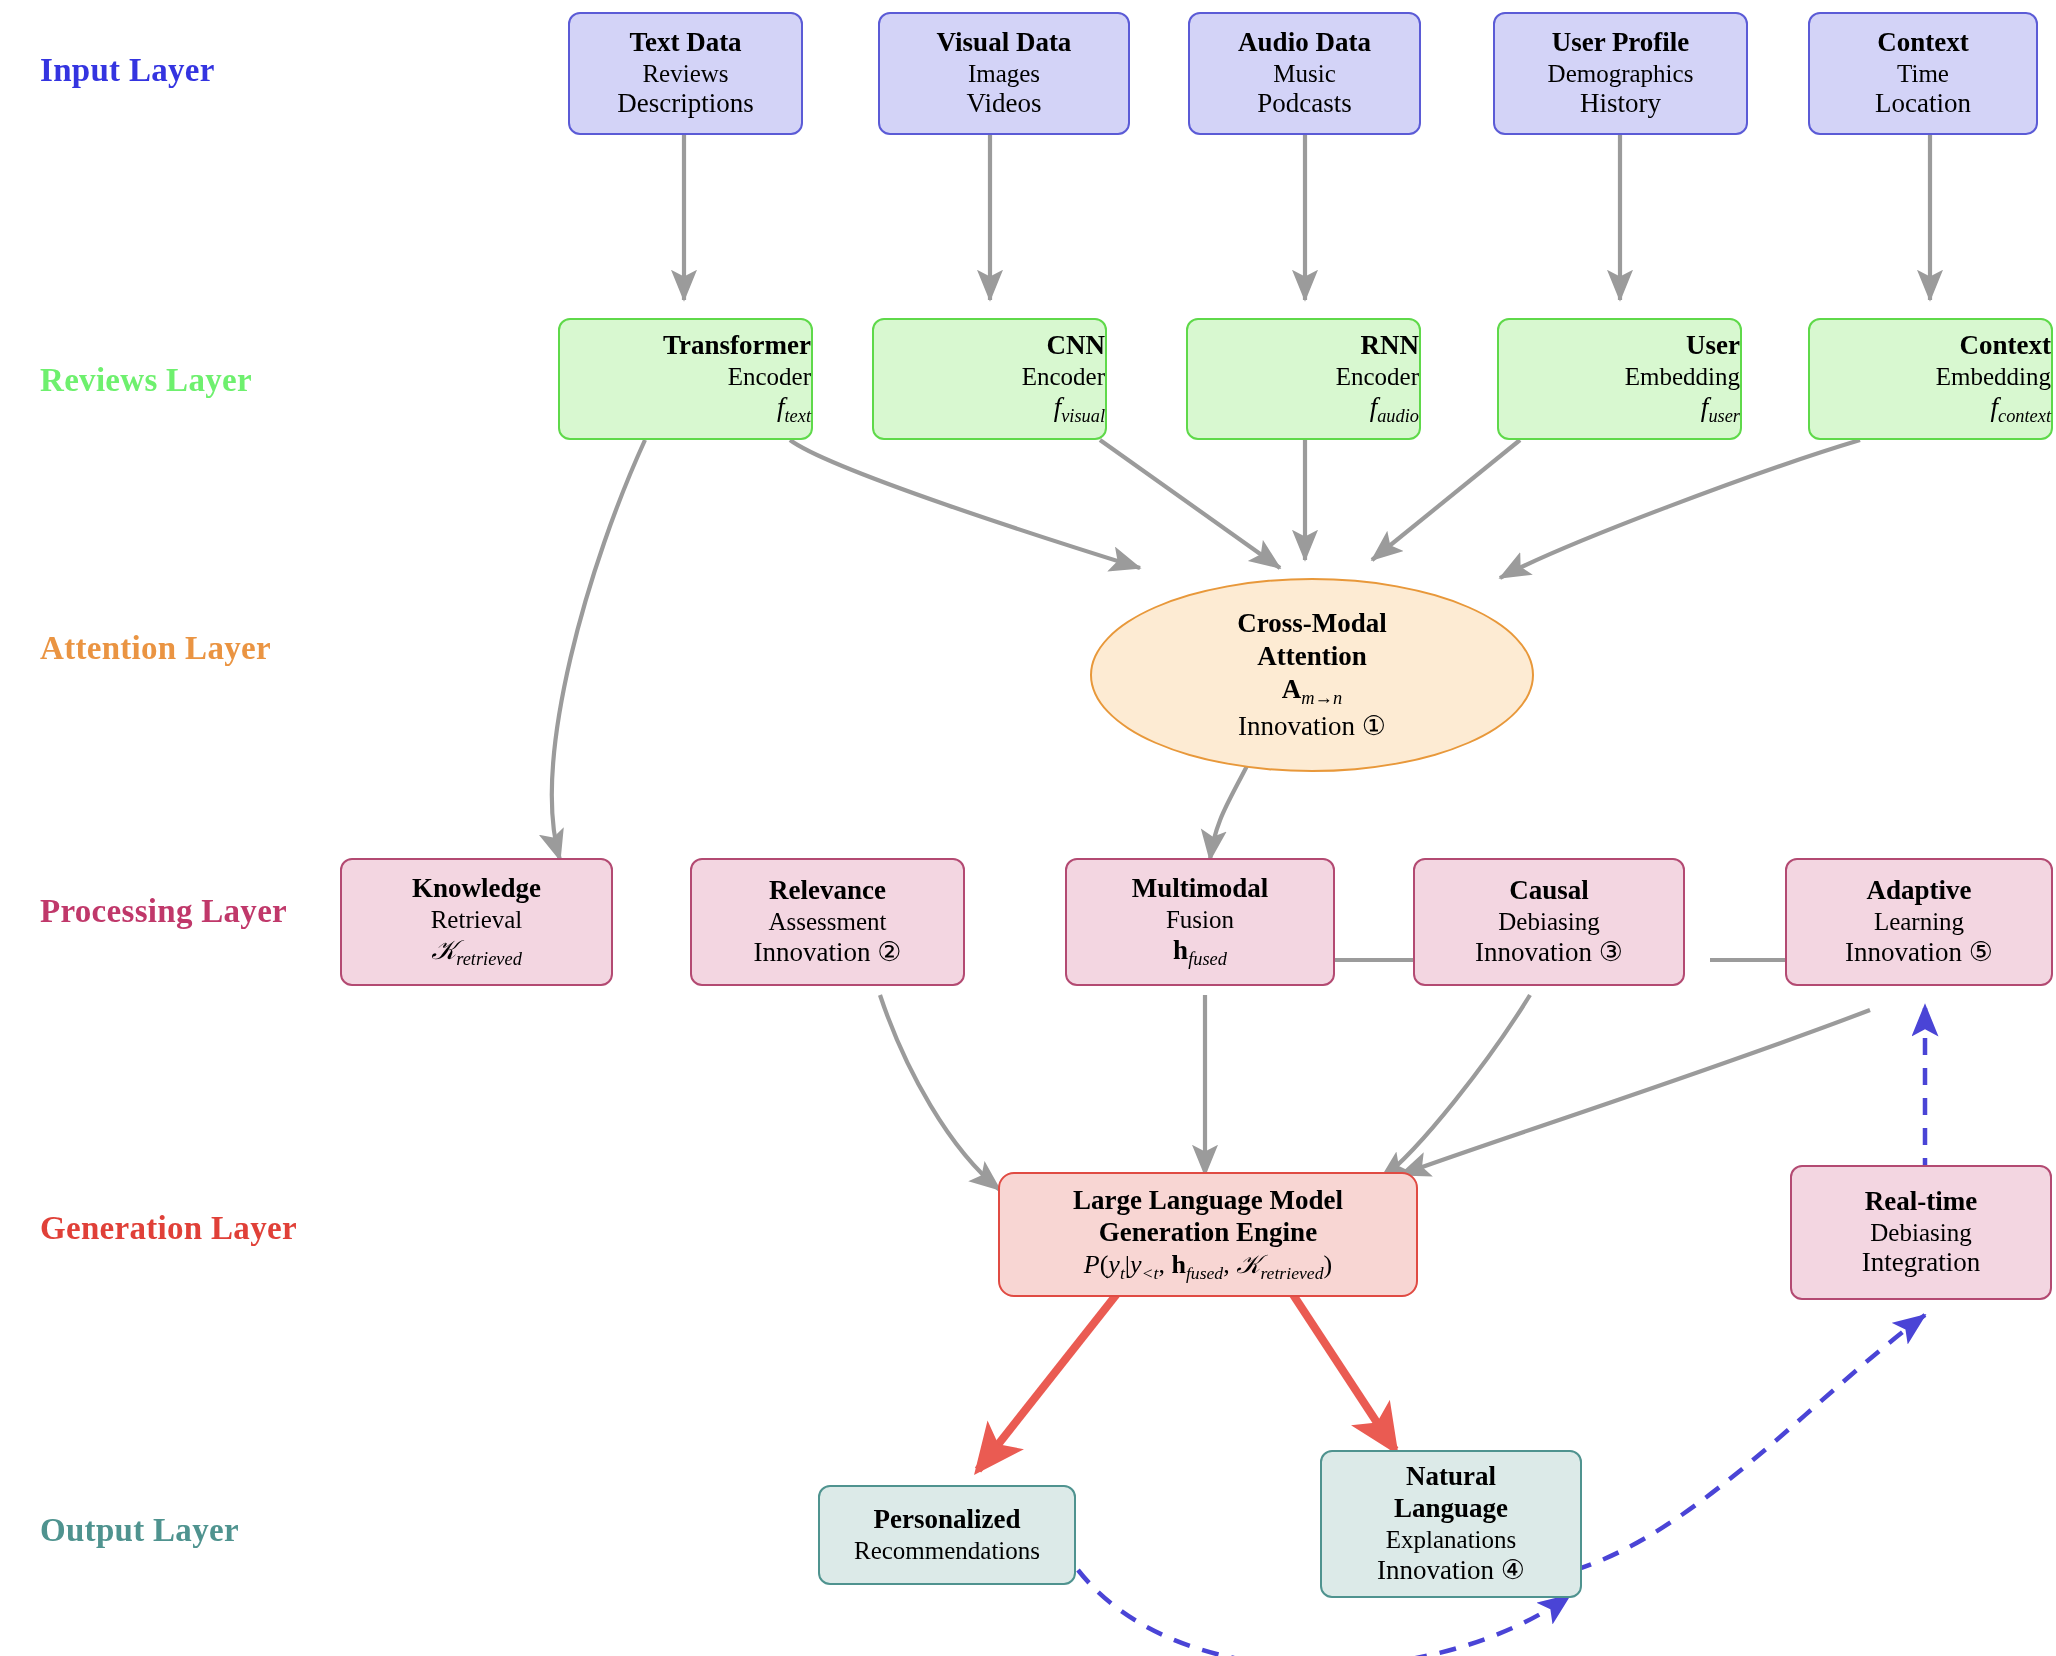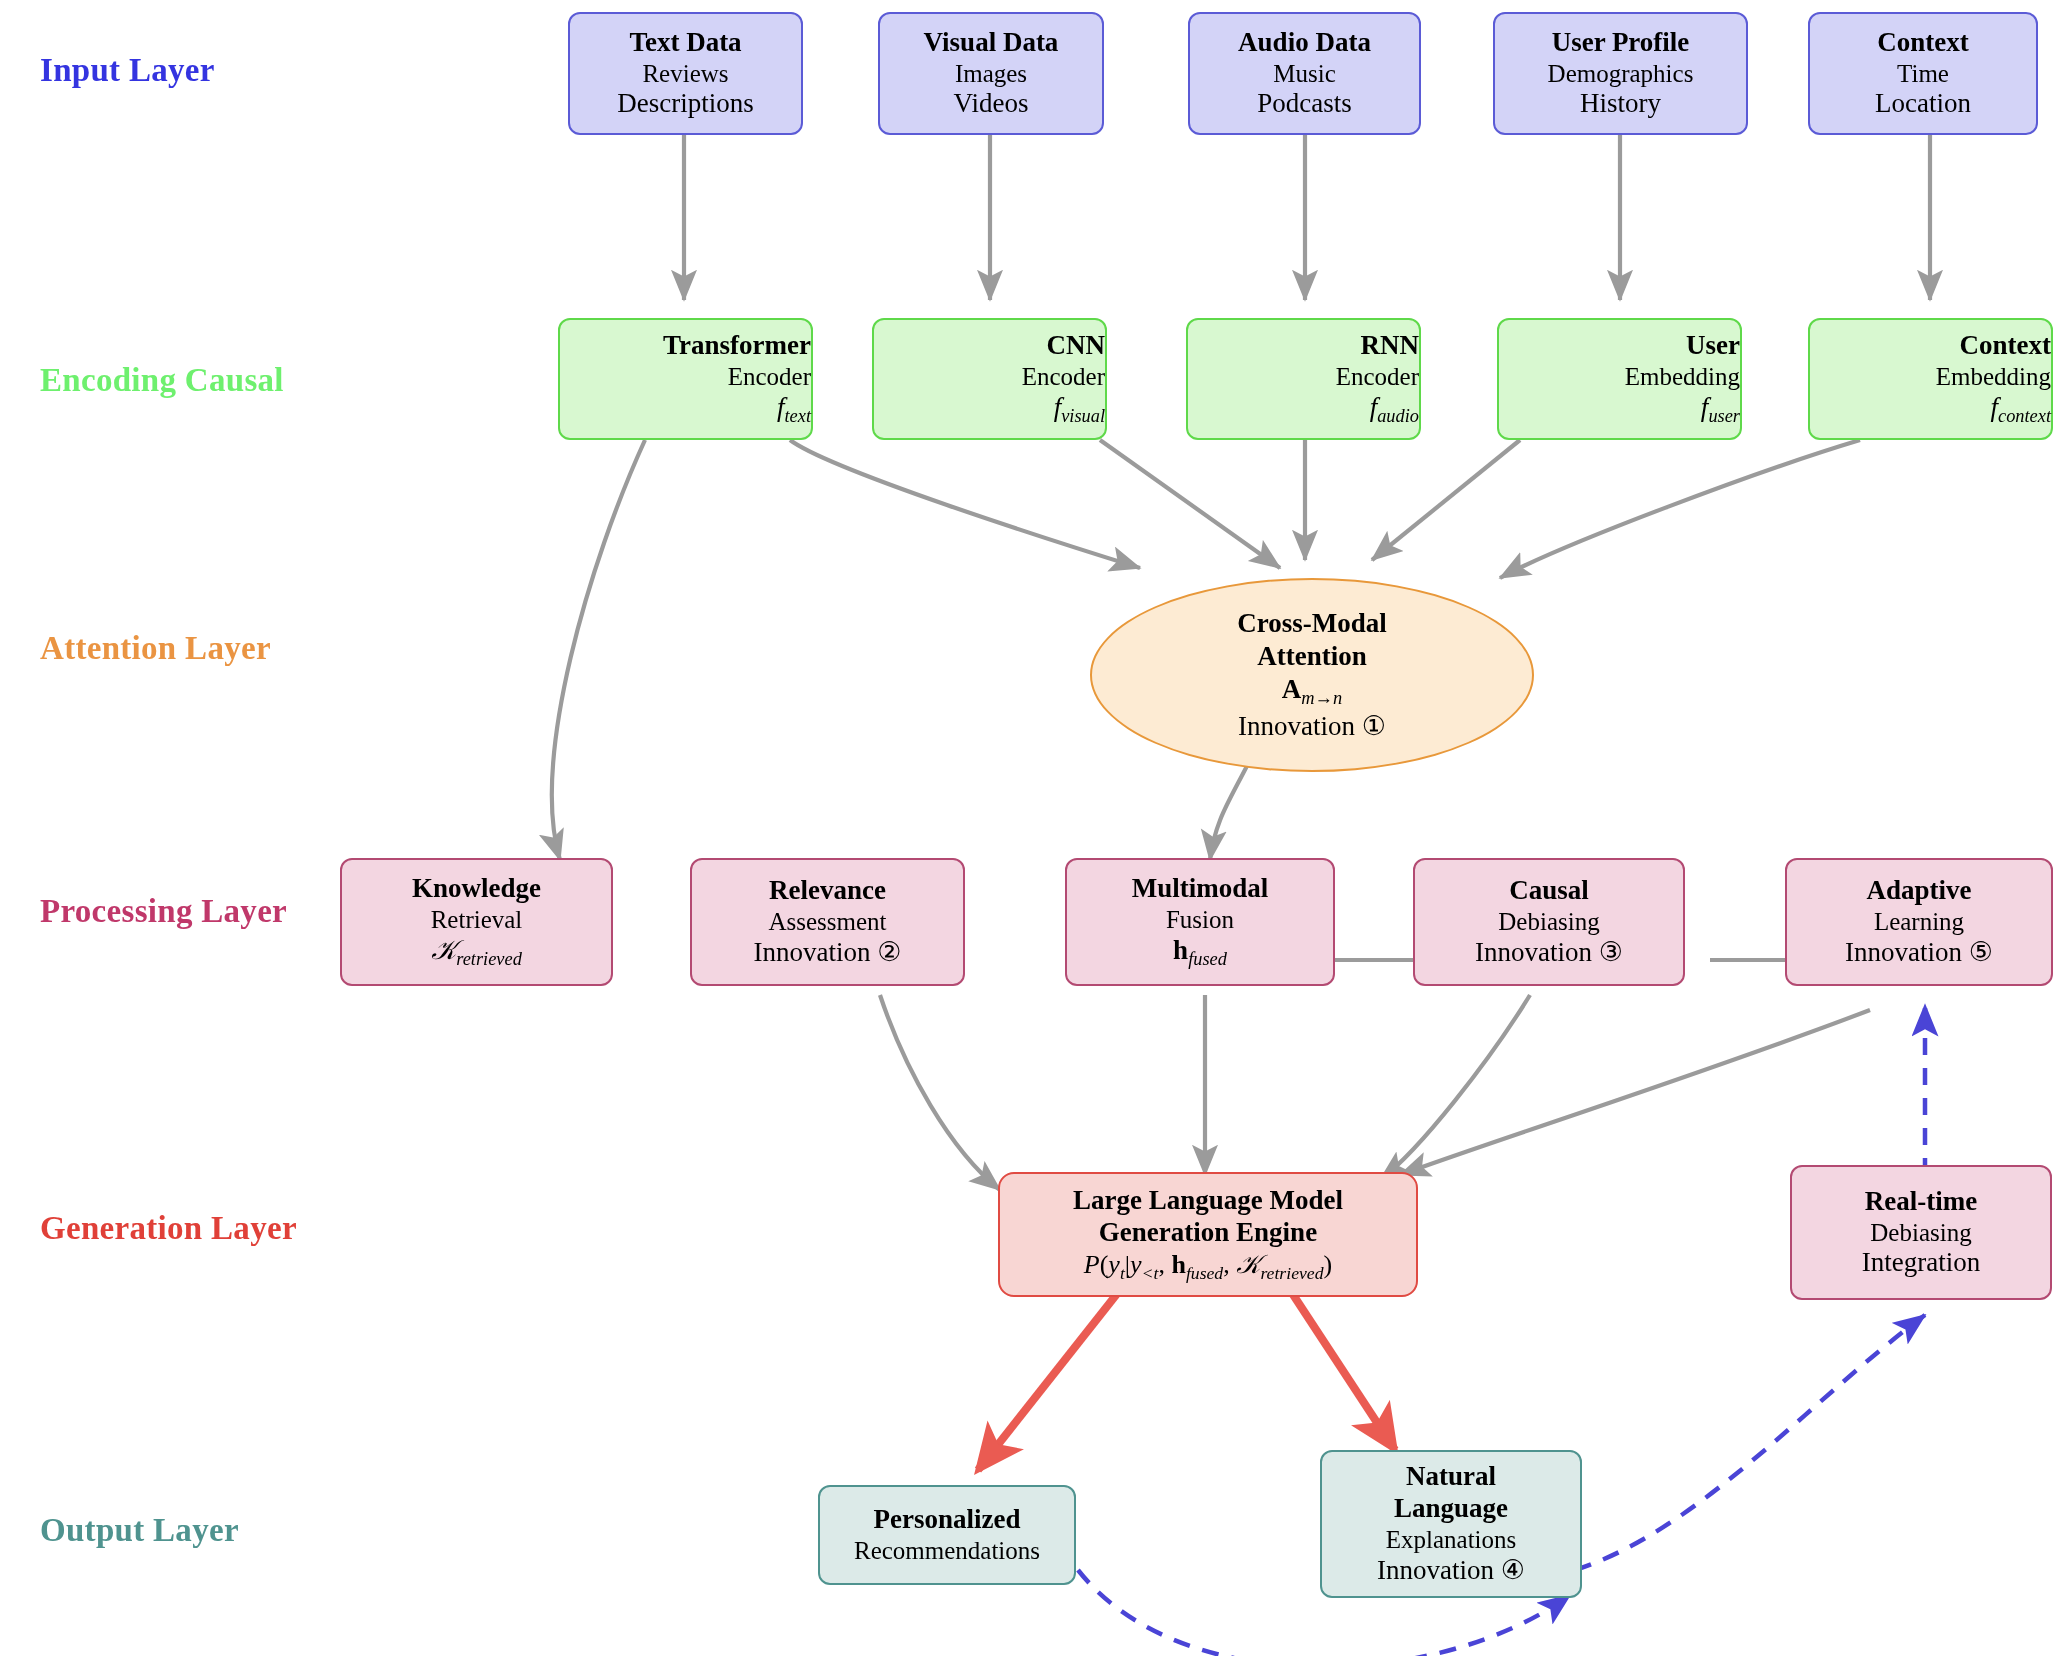--- a/index.html
+++ b/index.html
@@ -79,32 +79,32 @@
       <path d="M1290,1290 L1395,1450"></path>
     </g>
     <g fill="none" stroke="#4a44d6" stroke-width="4.5" stroke-dasharray="17,13" marker-end="url(#ab)">
       <path d="M1078,1570 C1180,1700 1440,1690 1570,1595"></path>
       <path d="M1575,1570 C1700,1530 1810,1400 1925,1315"></path>
       <path d="M1925,1295 L1925,1005"></path>
     </g>
   </svg>
 
   <div class="layer-label" style="left:40px;top:52px;color:#3434e0;">Input Layer</div>
-  <div class="layer-label" style="left:40px;top:362px;color:#6ef06e;">Encoding Causal</div>
+  <div class="layer-label" style="left:40px;top:362px;color:#6ef06e;">Reviews Layer</div>
   <div class="layer-label" style="left:40px;top:630px;color:#ea9442;">Attention Layer</div>
   <div class="layer-label" style="left:40px;top:893px;color:#c0386a;">Processing Layer</div>
   <div class="layer-label" style="left:40px;top:1210px;color:#e04038;">Generation Layer</div>
   <div class="layer-label" style="left:40px;top:1512px;color:#4f938f;">Output Layer</div>
 
   <div class="node n-input" style="left:568px;top:12px;width:235px;height:123px;">
     <div class="t1">Text Data</div>
     <div class="t2">Reviews</div>
     <div class="t3">Descriptions</div>
   </div>
-  <div class="node n-input" style="left:878px;top:12px;width:226px;height:123px;">
+  <div class="node n-input" style="left:878px;top:12px;width:252px;height:123px;">
     <div class="t1">Visual Data</div>
     <div class="t2">Images</div>
     <div class="t3">Videos</div>
   </div>
   <div class="node n-input" style="left:1188px;top:12px;width:233px;height:123px;">
     <div class="t1">Audio Data</div>
     <div class="t2">Music</div>
     <div class="t3">Podcasts</div>
   </div>
   <div class="node n-input" style="left:1493px;top:12px;width:255px;height:123px;">

